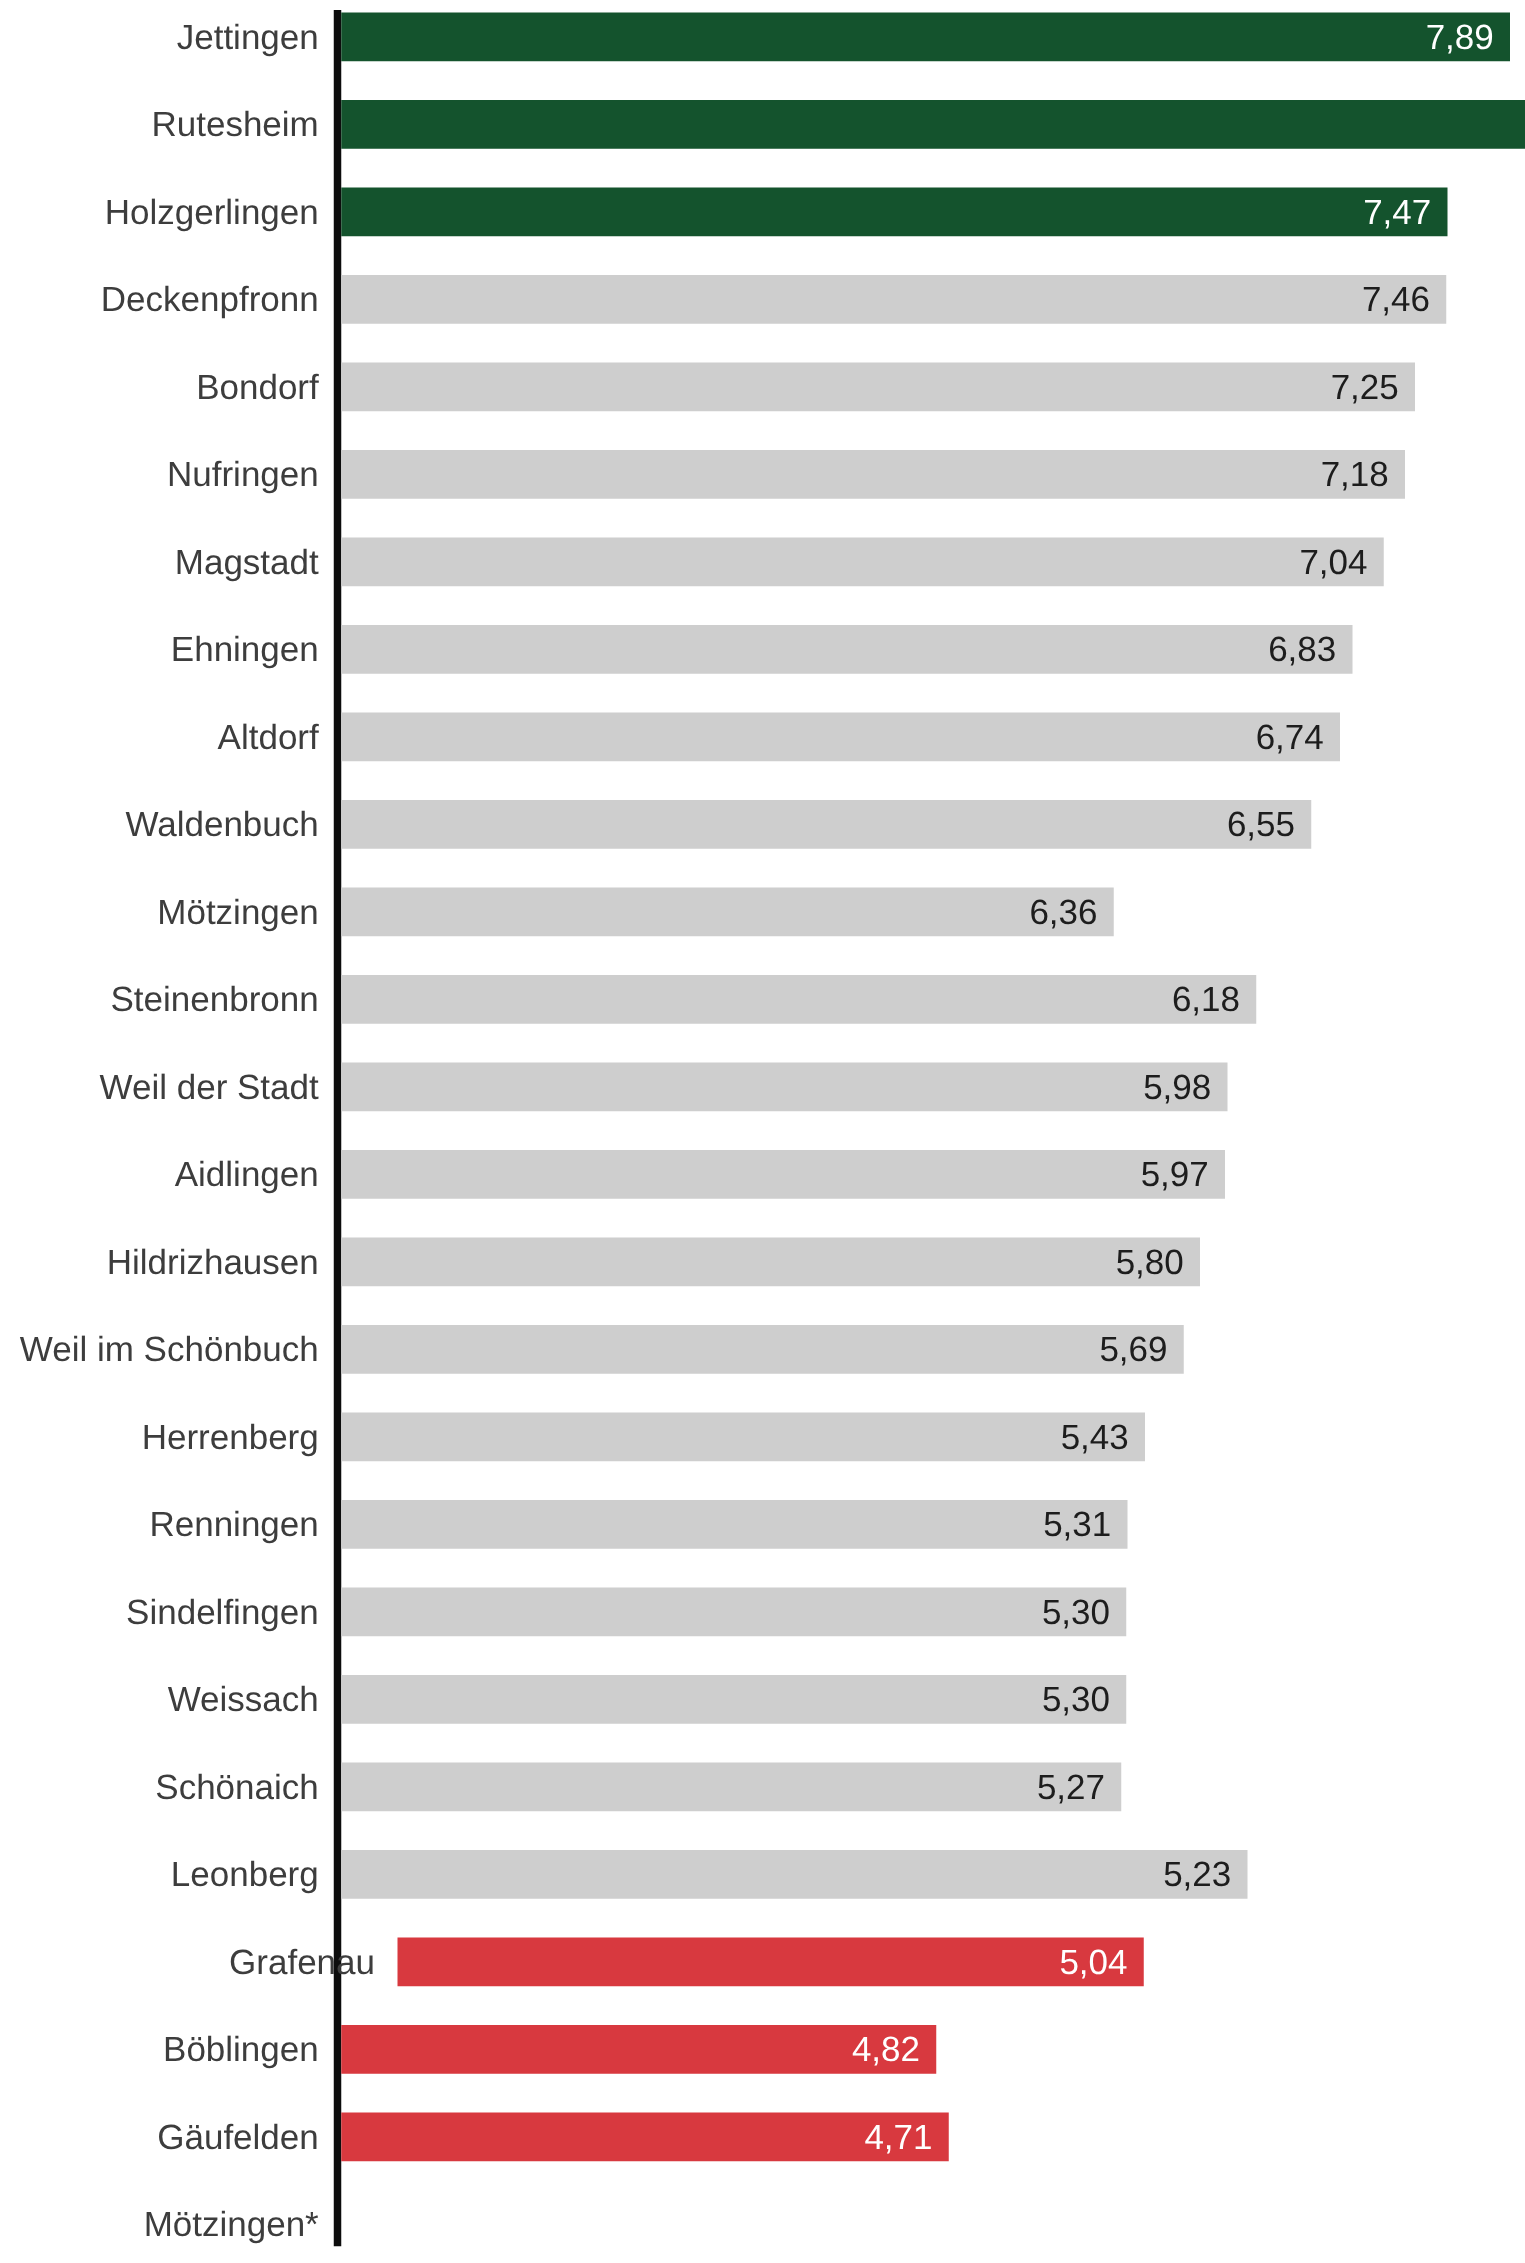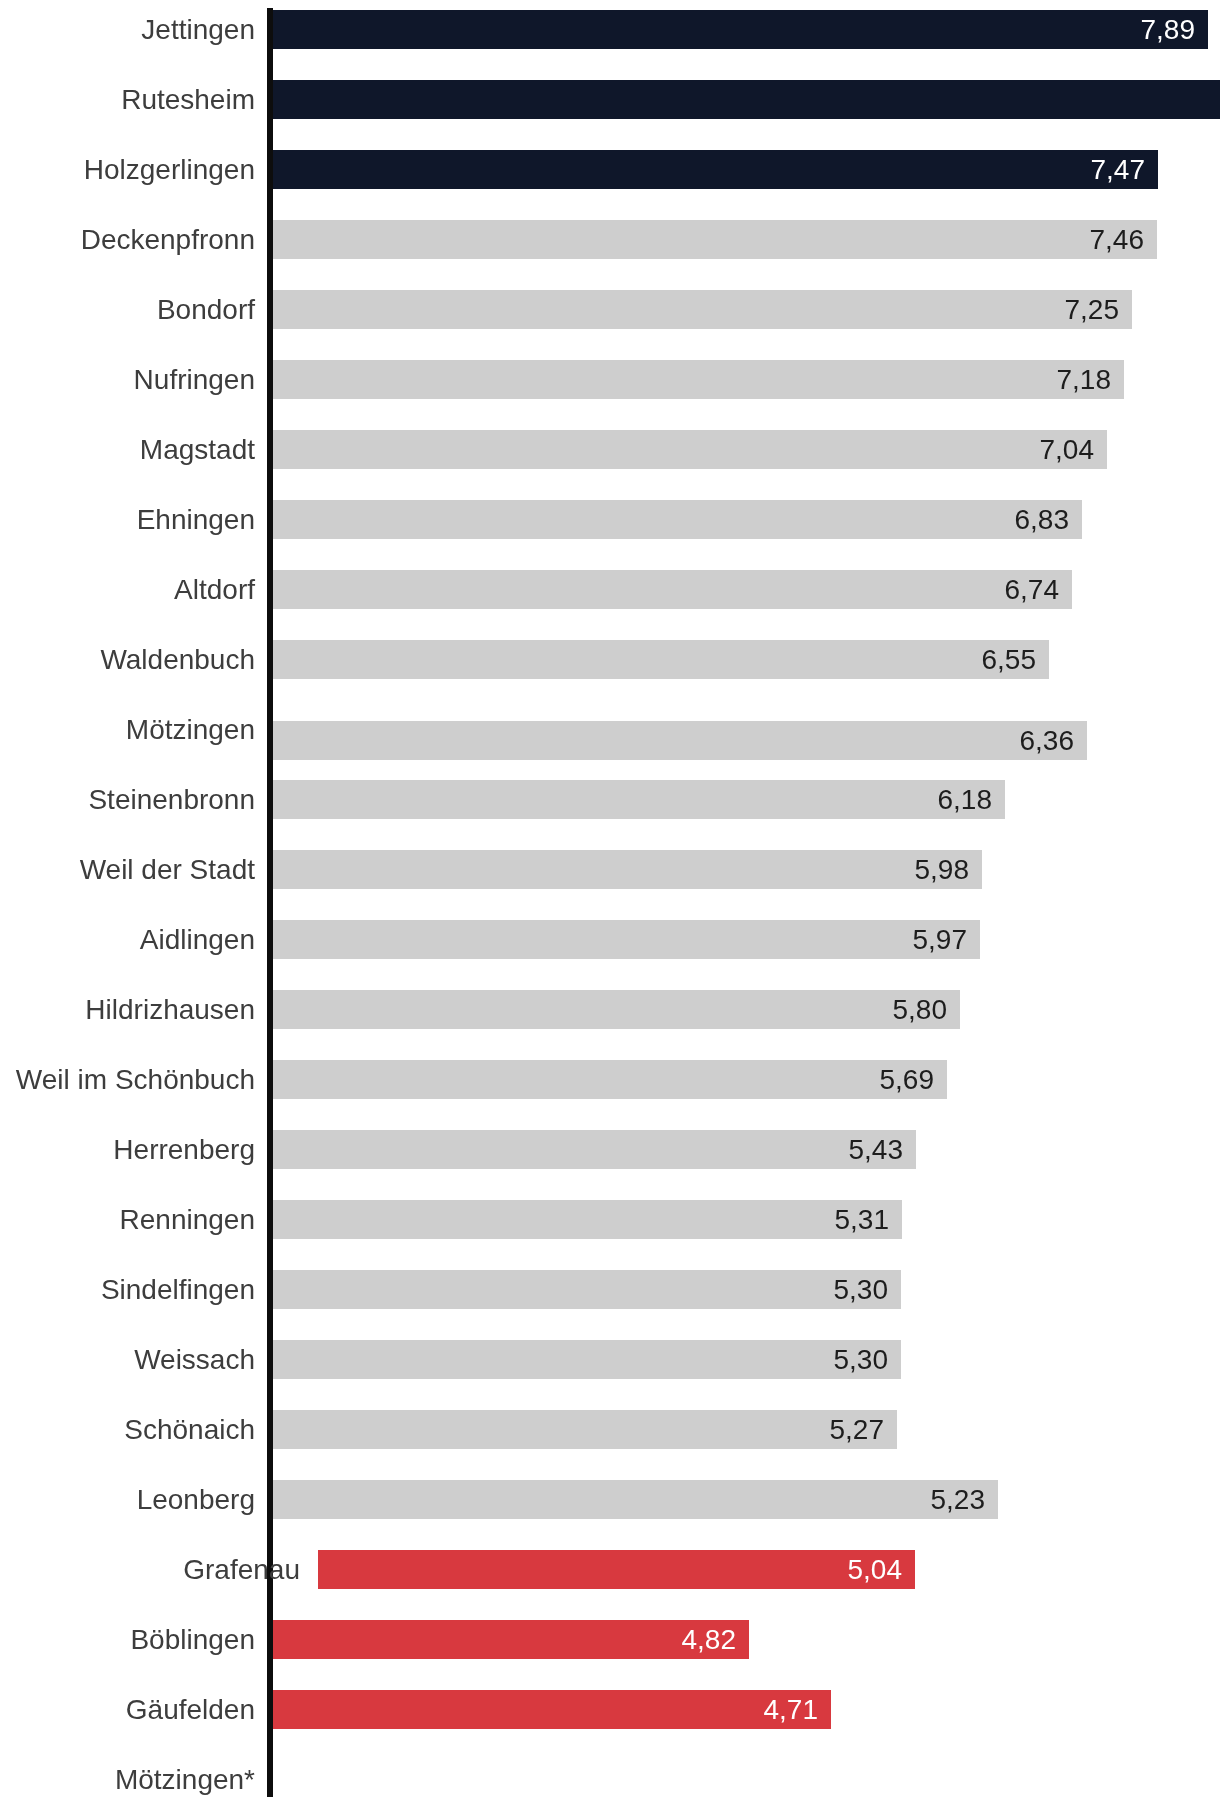--- a/index.html
+++ b/index.html
@@ -40,21 +40,21 @@
     font-size: 28px;
     color: #3d3d3d;
     white-space: nowrap;
   }
   .bar {
     position: absolute;
     left: 273px;
     top: 0;
     height: 39px;
   }
-  .bar-green { background: #0f172a; }
+  .bar-green { background: #14532d; }
   .bar-gray  { background: #cecece; }
   .bar-red   { background: #d8393f; }
   .val-label {
     position: absolute;
     right: 13px;
     top: 0;
     height: 39px;
     line-height: 39px;
     font-size: 28px;
     white-space: nowrap;
@@ -123,21 +123,21 @@
         </div>
       </div>
       <div class="row" style="top: 640px;">
         <div class="cat-label">Waldenbuch</div>
         <div class="bar bar-gray" style="width: 776px;">
           <span class="val-label val-dark">6,55</span>
         </div>
       </div>
       <div class="row" style="top: 710px; padding-left: 44px;">
         <div class="cat-label">Mötzingen</div>
-        <div class="bar bar-gray" style="width: 814px; margin-top: 11px;">
+        <div class="bar bar-gray" style="width: 618px;">
           <span class="val-label val-dark">6,36</span>
         </div>
       </div>
       <div class="row" style="top: 780px;">
         <div class="cat-label">Steinenbronn</div>
         <div class="bar bar-gray" style="width: 732px;">
           <span class="val-label val-dark">6,18</span>
         </div>
       </div>
       <div class="row" style="top: 850px;">
@@ -207,21 +207,21 @@
         </div>
       </div>
       <div class="row" style="top: 1620px;">
         <div class="cat-label">Böblingen</div>
         <div class="bar bar-red" style="width: 476px;">
           <span class="val-label val-light">4,82</span>
         </div>
       </div>
       <div class="row" style="top: 1690px;">
         <div class="cat-label">Gäufelden</div>
-        <div class="bar bar-red" style="width: 558px;">
+        <div class="bar bar-red" style="width: 486px;">
           <span class="val-label val-light">4,71</span>
         </div>
       </div>
       <div class="row" style="top: 1760px;">
         <div class="cat-label">Mötzingen*</div>
       </div>
     </div>
 </div>
 
 </body></html>

